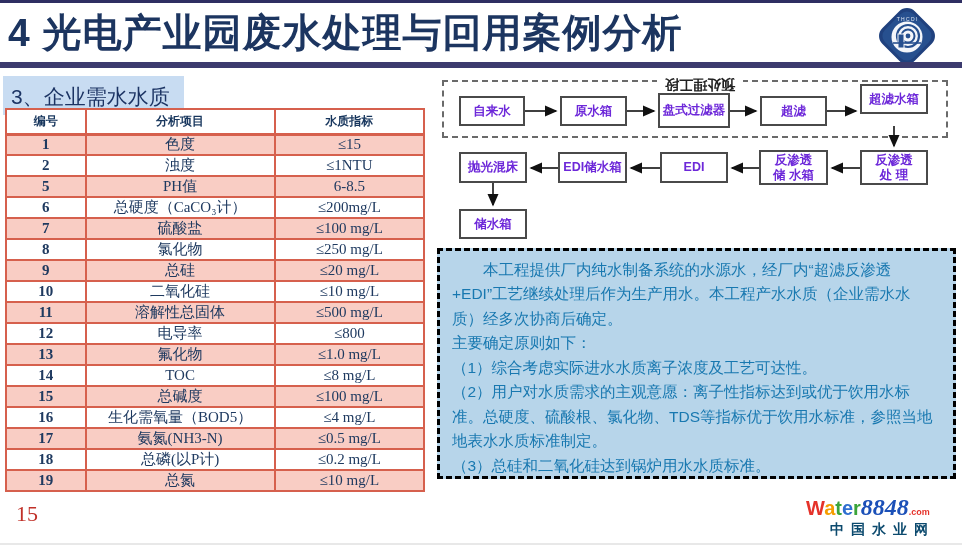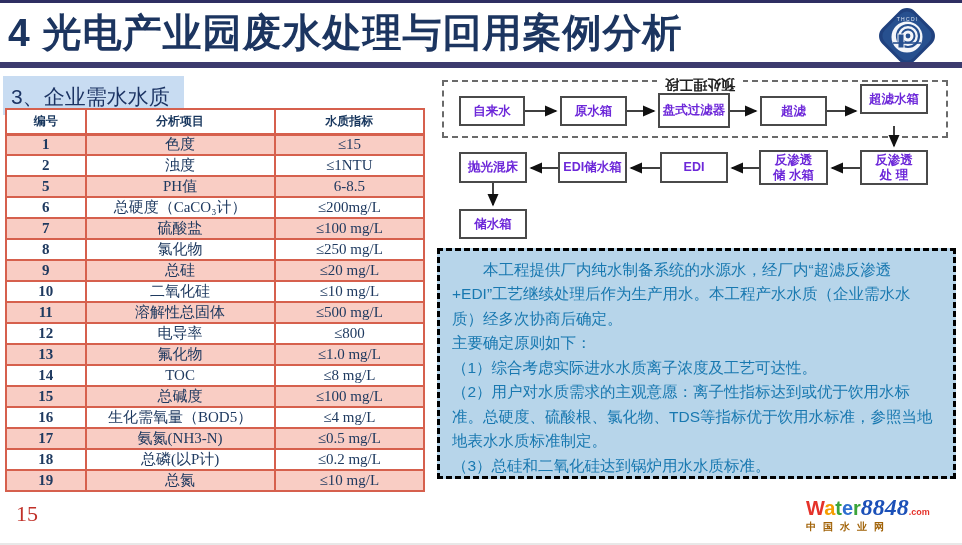--- a/index.html
+++ b/index.html
@@ -62,21 +62,21 @@
   }
   .notes-box p{ margin:0; }
   .notes-box p.indent{ text-indent:2em; }
 
   
   .brand{ position:absolute; right:6px; top:495px; width:150px; text-align:left; line-height:1; }
   .brand-word{ font-size:20px; font-weight:bold; font-family:"Liberation Sans",sans-serif; white-space:nowrap; }
   .brand-word .n8848{ font-family:"Liberation Serif",serif; font-style:italic; color:#1b50b8; font-size:24px; }
   .brand-word .dotcom{ color:#e5322a; font-size:9px; font-weight:bold; }
   .wl0{color:#e5322a}.wl1{color:#f59d00}.wl2{color:#3ba43a}.wl3{color:#2f6fd0}.wl4{color:#3ba43a}
-  .brand-tagline{ color:#a16207; font-size:10px; font-weight:bold; letter-spacing:7px; margin-top:3px; white-space:nowrap; }
+  .brand-tagline{ color:#0c4a6e; font-size:14px; font-weight:bold; letter-spacing:7px; margin-top:3px; white-space:nowrap;margin-left:24px; }
 </style>
 </head>
 <body>
 
 <div class="slide">
 
   <div class="top-line"></div>
 
   <div class="title-bar">
     <div class="page-title">4 光电产业园废水处理与回用案例分析</div>

